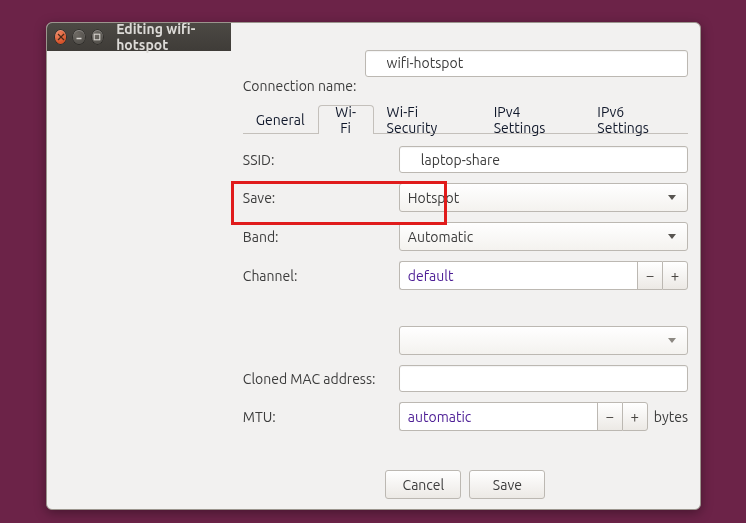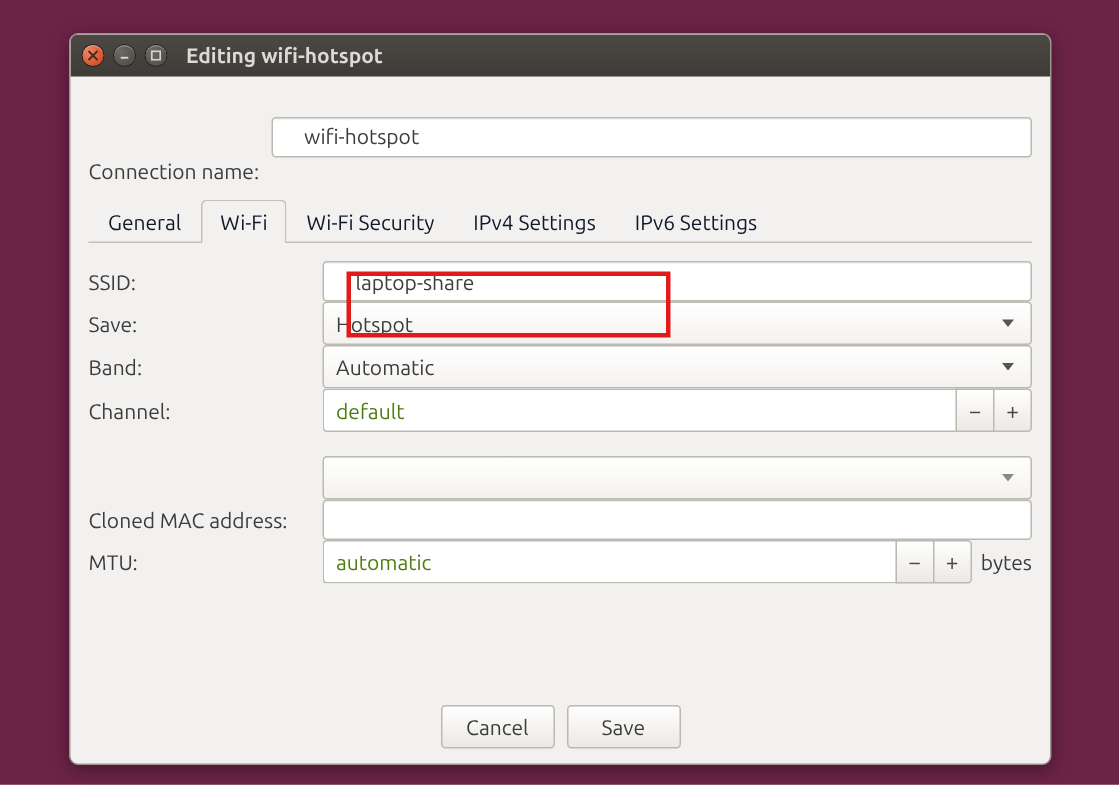--- a/index.html
+++ b/index.html
@@ -14,21 +14,21 @@
 
   .window {
     position: absolute;
     left: 46px; top: 22px;
     width: 653px; height: 486px;
     background: #f2f1f0;
     border: 1px solid #9b958d;
     border-radius: 6px;
     box-shadow: 0 3px 12px rgba(0,0,0,0.35);
     overflow: hidden;
-    display: flex; flex-direction: column;
+    display: flex; flex-direction: row;
   }
 
   
   .titlebar {
     height: 28px;
     background: linear-gradient(to bottom, #4c4944, #3f3c38);
     color: #dcdad7;
     display: flex; align-items: center;
     padding: 0 8px;
     gap: 7px;
@@ -102,36 +102,38 @@
     border-top-right-radius: 4px;
     color: #0f172a;
     position: relative;
     font-size: 14px;
     user-select: none;
   }
   .tab.active {
     background: #f2f1f0;
     border-color: #c4c0bb;
     z-index: 2;
+    text-align: center;
   }
   .tab.active::after {
     content: "";
     position: absolute;
     left: 0; right: 0; bottom: -1px; height: 2px;
     background: #f2f1f0;
   }
 
   
   .tab-body {
     border-top: none;
     padding: 12px 0px 0 0px;
   }
   .form-grid {
     display: grid;
     grid-template-columns: 156px 1fr auto;
+    row-gap: 10px;
     align-items: center;
   }
   .form-grid .flabel { white-space: nowrap; padding-right: 6px; }
   .form-grid .trail  { padding-left: 6px; white-space: nowrap; }
   .gap-row { height: 16px; grid-column: 1 / -1; }
 
   
   .combo {
     height: 29px;
     border: 1px solid #bcb8b2;
@@ -159,21 +161,21 @@
     height: 29px;
   }
   .spinner .spin-input {
     flex: 1;
     border: 1px solid #bcb8b2;
     border-right: none;
     border-radius: 3px 0 0 3px;
     background: #fff;
     padding: 0 8px;
     font: inherit;
-    color: #4d7c0f;
+    color: #4c1d95;
   }
   .step {
     width: 24px;
     border: 1px solid #bcb8b2;
     background: linear-gradient(to bottom, #ffffff, #ece9e5);
     display: flex; align-items: center; justify-content: center;
     font-size: 15px;
     color: #4a4743;
   }
   .step.minus { border-right: none; }

